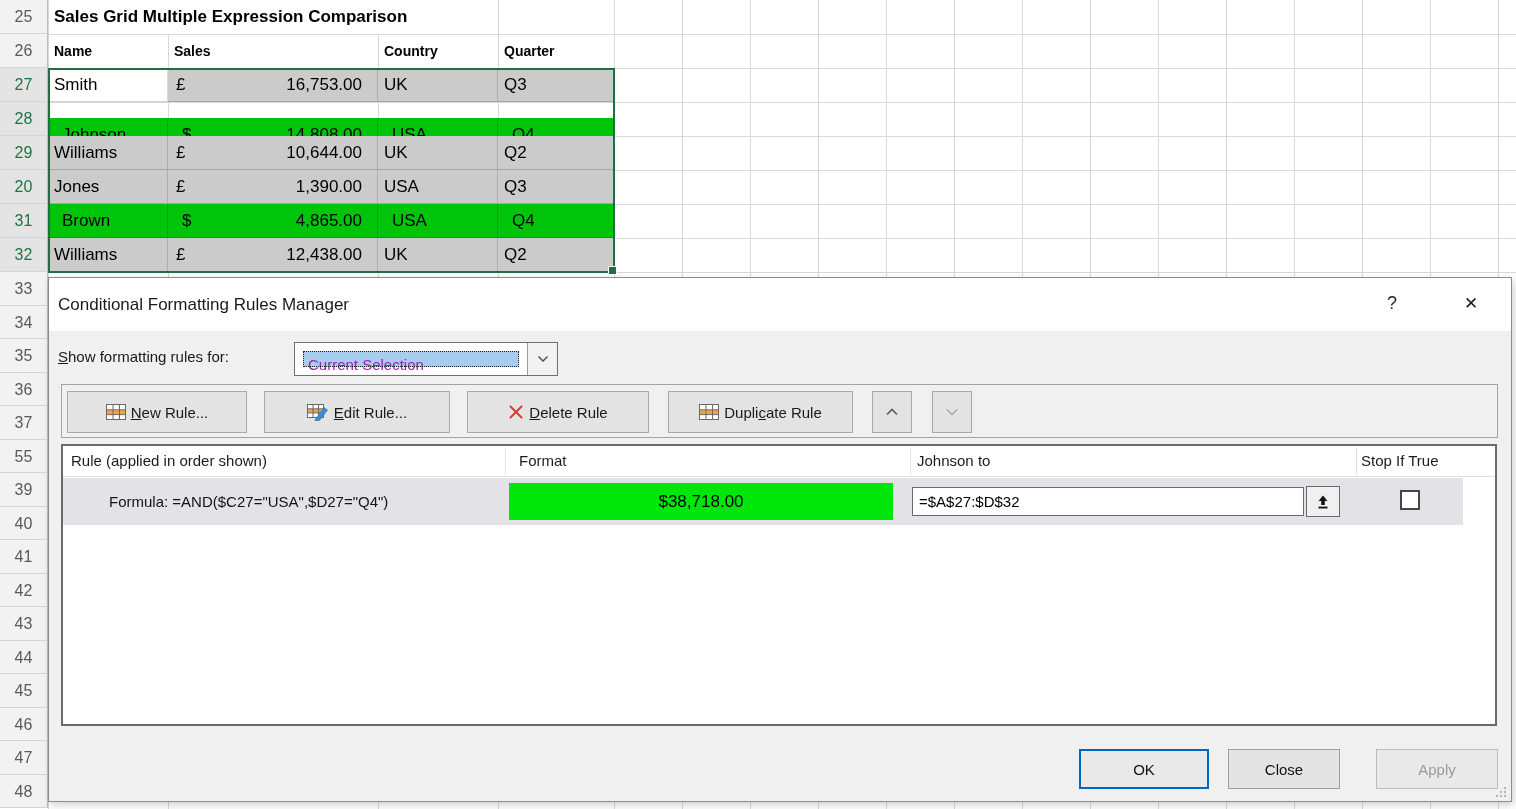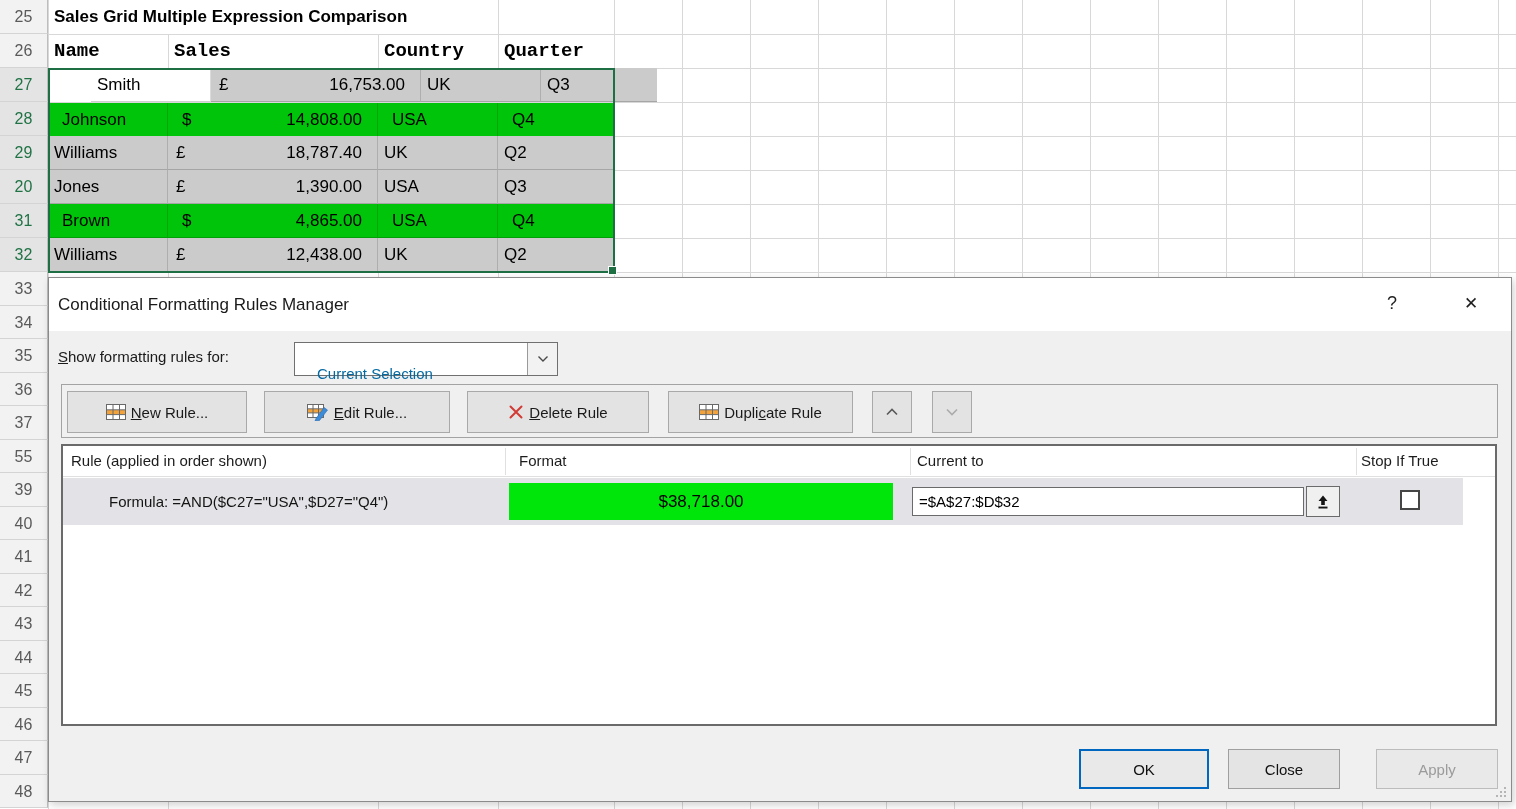--- a/index.html
+++ b/index.html
@@ -10,21 +10,21 @@
   #sheet{position:absolute;inset:0;}
   .vline{position:absolute;top:0;bottom:0;width:1px;background:#d8d8d8;z-index:1;}
   .hline{position:absolute;left:0;right:0;height:1px;background:#d8d8d8;z-index:1;}
   .rn{position:absolute;left:0;width:48px;box-sizing:border-box;background:#f2f2f2;
       border-right:1px solid #bdbdbd;border-bottom:1px solid #d4d4d4;
       color:#5a5a5a;font-size:16px;text-align:center;z-index:3;}
   .rn.sel{background:#e4e4e4;color:var(--row-number-green);font-weight:400;}
   .title-cell{position:absolute;left:49px;top:0;height:34px;line-height:34px;
       background:#fff;padding:0 10px 0 5px;font-weight:bold;font-size:17px;color:#000;z-index:2;}
   .colhead{position:absolute;top:34px;height:18px;line-height:34px;font-weight:bold;
-      font-size:19px;color:#000;z-index:2;font-family:Liberation Mono, monospace;}
+      font-size:14px;color:#000;z-index:2;}
   .srow{position:absolute;left:48px;width:566px;height:34px;display:flex;z-index:2;
         box-sizing:border-box;}
   .srow .cell{box-sizing:border-box;height:34px;line-height:33px;font-size:17px;color:#000;
         border-bottom:1px solid rgba(0,0,0,0.18);border-right:1px solid rgba(0,0,0,0.14);}
   .srow .c-name{width:120px;padding-left:6px;}
   .srow .c-sales{width:210px;display:flex;justify-content:space-between;
         padding-left:8px;padding-right:15px;}
   .srow .c-country{width:120px;padding-left:6px;}
   .srow .c-quarter{width:116px;padding-left:6px;border-right:none;}
   .srow.gray .cell{background:var(--selection-gray);}
@@ -43,22 +43,22 @@
   .titlebar{position:absolute;left:0;top:0;width:100%;height:53px;background:#fff;}
   .dlg-title{position:absolute;left:9px;top:0;height:53px;line-height:53px;
         font-size:17px;color:#1a1a1a;}
   .dlg-help{position:absolute;left:1328px;top:0;width:30px;height:53px;line-height:51px;
         text-align:center;font-size:18px;color:#1f1f1f;cursor:pointer;}
   .dlg-close{position:absolute;left:1404px;top:0;width:36px;height:53px;line-height:51px;
         text-align:center;font-size:17px;color:#1f1f1f;cursor:pointer;}
   .scope-label{position:absolute;left:9px;top:70px;font-size:15px;color:#1a1a1a;}
   .combo{position:absolute;left:245px;top:64px;width:264px;height:34px;box-sizing:border-box;
         border:1px solid #707070;background:#fff;display:flex;}
-  .combo-text{flex:1;margin:17px;background:var(--combo-blue);outline:1px dotted #222;
-        outline-offset:-1px;font-size:15px;color:#0369a1;line-height:28px;padding-left:5px;}
+  .combo-text{flex:1;margin:8px;background:var(--combo-blue);outline:1px dotted #222;
+        outline-offset:-1px;font-size:15px;color:#a21caf;line-height:28px;padding-left:5px;}
   .combo-btn{width:29px;border-left:1px solid #9a9a9a;background:#f2f2f2;
         display:flex;align-items:center;justify-content:center;cursor:pointer;}
 
   .toolbar-box{position:absolute;left:12px;top:106px;width:1437px;height:54px;
         box-sizing:border-box;border:1px solid #a3a3a3;background:#f0f0f0;}
   .tb-btn{position:absolute;top:113px;height:42px;box-sizing:border-box;
         background:#e3e3e3;border:1px solid #a9a9a9;font-size:15px;color:#1a1a1a;
         display:flex;align-items:center;justify-content:center;gap:5px;cursor:pointer;}
   .tb-btn svg{flex:none;}
   #btn-new{left:18px;width:180px;} #btn-edit{left:215px;width:186px;}
@@ -123,43 +123,43 @@
       <div class="vline" style="left: 1430px;"></div>
       <div class="vline" style="left: 1498px;"></div>
       <div class="hline" style="top: 34px;"></div>
       <div class="hline" style="top: 68px;"></div>
       <div class="hline" style="top: 102px;"></div>
       <div class="hline" style="top: 136px;"></div>
       <div class="hline" style="top: 170px;"></div>
       <div class="hline" style="top: 204px;"></div>
       <div class="hline" style="top: 238px;"></div>
       <div class="hline" style="top: 272px;"></div>
-      <div class="srow gray" style="top: 68px; margin-left: 43px;">
+      <div class="srow gray" style="top: 68px;">
         <div class="cell c-name active">Smith</div>
         <div class="cell c-sales">
           <div class="">£</div>
           <div class="">16,753.00</div>
         </div>
         <div class="cell c-country">UK</div>
         <div class="cell c-quarter">Q3</div>
       </div>
-      <div class="srow green" style="top: 103px; border-radius: 12px;">
+      <div class="srow green" style="top: 118px; border-radius: 12px;">
         <div class="cell c-name">Johnson</div>
         <div class="cell c-sales">
           <div class="">$</div>
           <div class="">14,808.00</div>
         </div>
         <div class="cell c-country">USA</div>
         <div class="cell c-quarter">Q4</div>
       </div>
       <div class="srow gray" style="top: 136px;">
         <div class="cell c-name">Williams</div>
         <div class="cell c-sales">
           <div class="">£</div>
-          <div class="">18,787.40</div>
+          <div class="">10,644.00</div>
         </div>
         <div class="cell c-country">UK</div>
         <div class="cell c-quarter">Q2</div>
       </div>
       <div class="srow gray" style="top: 170px;">
         <div class="cell c-name">Jones</div>
         <div class="cell c-sales">
           <div class="">£</div>
           <div class="">1,390.00</div>
         </div>
@@ -279,21 +279,21 @@
     </div>
     <div class="tb-btn" id="btn-down">
       <svg width="16" height="12" viewBox="0 0 16 12">
           <path d="M3 3.5 L8 8.5 L13 3.5" stroke="#ababab" stroke-width="1.6" fill="none"></path>
         </svg>
     </div>
 
     <div class="listbox">
       <div class="lh" style="left:8px;">Rule (applied in order shown)</div>
       <div class="lh" style="left:456px;">Format</div>
-      <div class="lh" style="left:854px;">Current to</div>
+      <div class="lh" style="left:854px;">Johnson to</div>
       <div class="lh" style="left:1298px;">Stop If True</div>
       <div class="lh-sep" style="left:442px;"></div>
       <div class="lh-sep" style="left:847px;"></div>
       <div class="lh-sep" style="left:1293px;"></div>
       <div class="lhead-line"></div>
 
       <div class="rule-row">
         <div class="rule-desc">Formula: =AND($C27="USA",$D27="Q4")</div>
         <div class="swatch">$38,718.00</div>
         <input class="applies-input" readonly="" value="=$A$27:$D$32" style="">

